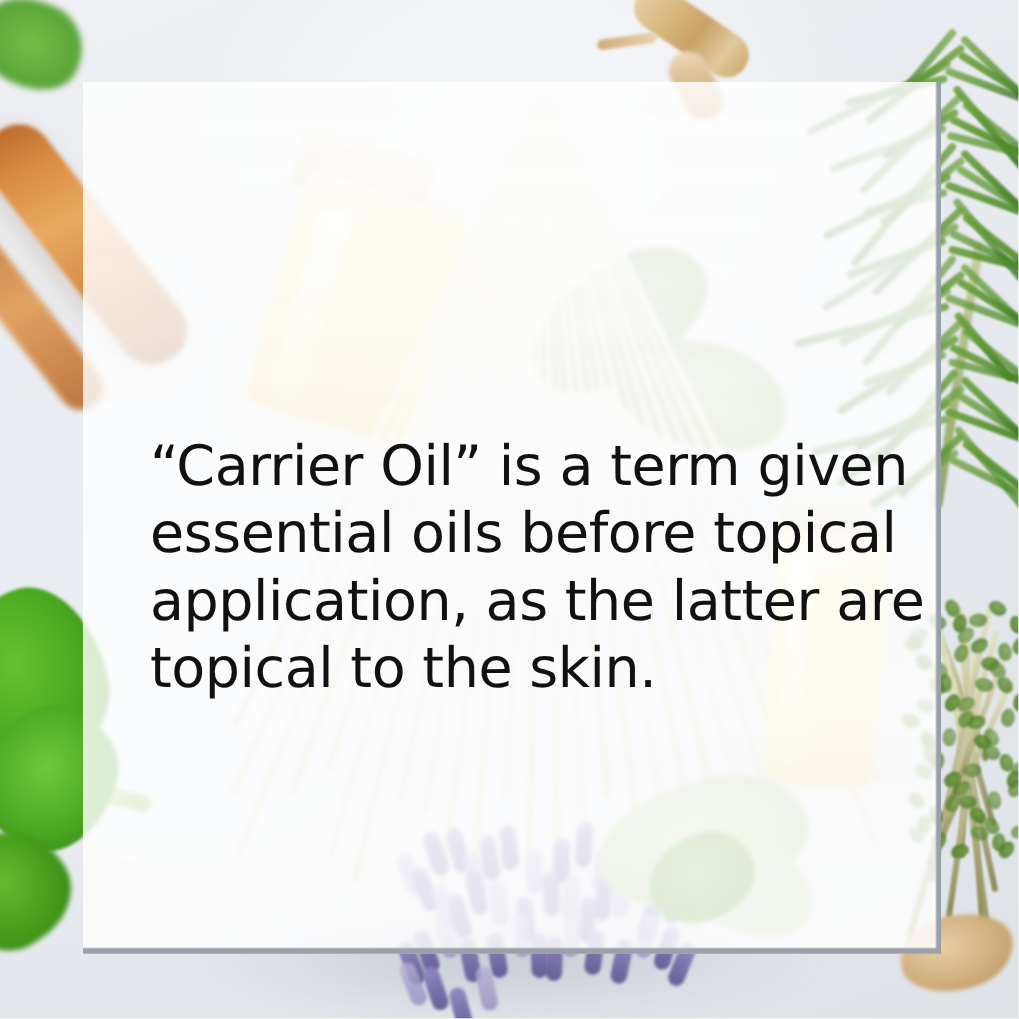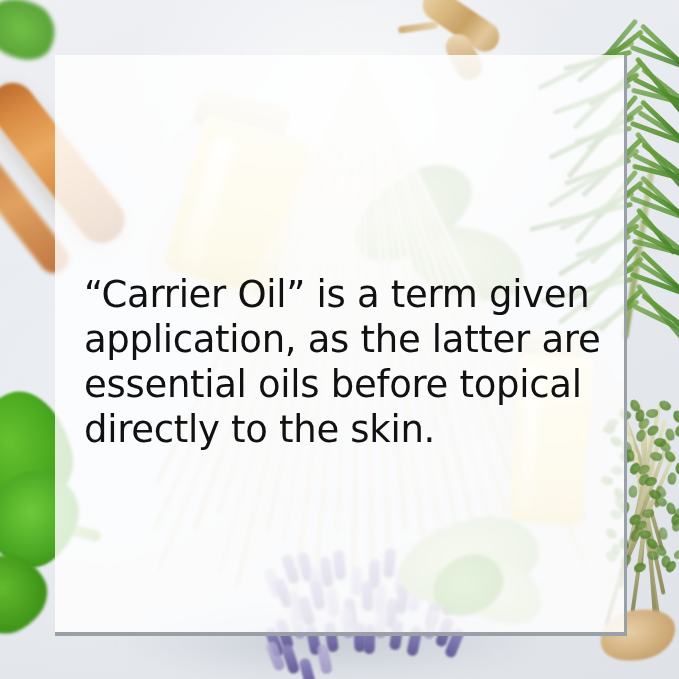--- a/index.html
+++ b/index.html
@@ -323,21 +323,21 @@
     font-size: 45px;
     letter-spacing: -0.5px;
     color: #0a0a0a;
     white-space: nowrap;
   }
   .body-text {
     position: absolute;
     left: 84px;
     top: 272px;
     width: 520px;
-    margin: 0;
+    margin: 16px;
     font-family: "DejaVu Sans", sans-serif;
     font-weight: 400;
     font-size: 37px;
     line-height: 45px;
     letter-spacing: -0.3px;
     color: #111111;
   }
   .body-text .ln { display: block; white-space: nowrap; }
 </style>
 </head>
@@ -587,18 +587,18 @@
     </div>
   <div class="thyme-knot"></div>
 
   <div class="card">
     <div class="card-inner"></div>
   </div>
 
 
   <div class="body-text" id="body-text">
       <span class="ln">“Carrier Oil” is a term given</span>
+      <span class="ln">essential oils before topical</span>
       <span class="ln">application, as the latter are</span>
-      <span class="ln">essential oils before topical</span>
-      <span class="ln">directly to the skin.</span>
+      <span class="ln">topical to the skin.</span>
     </div>
 
 </div>
 
 </body></html>

